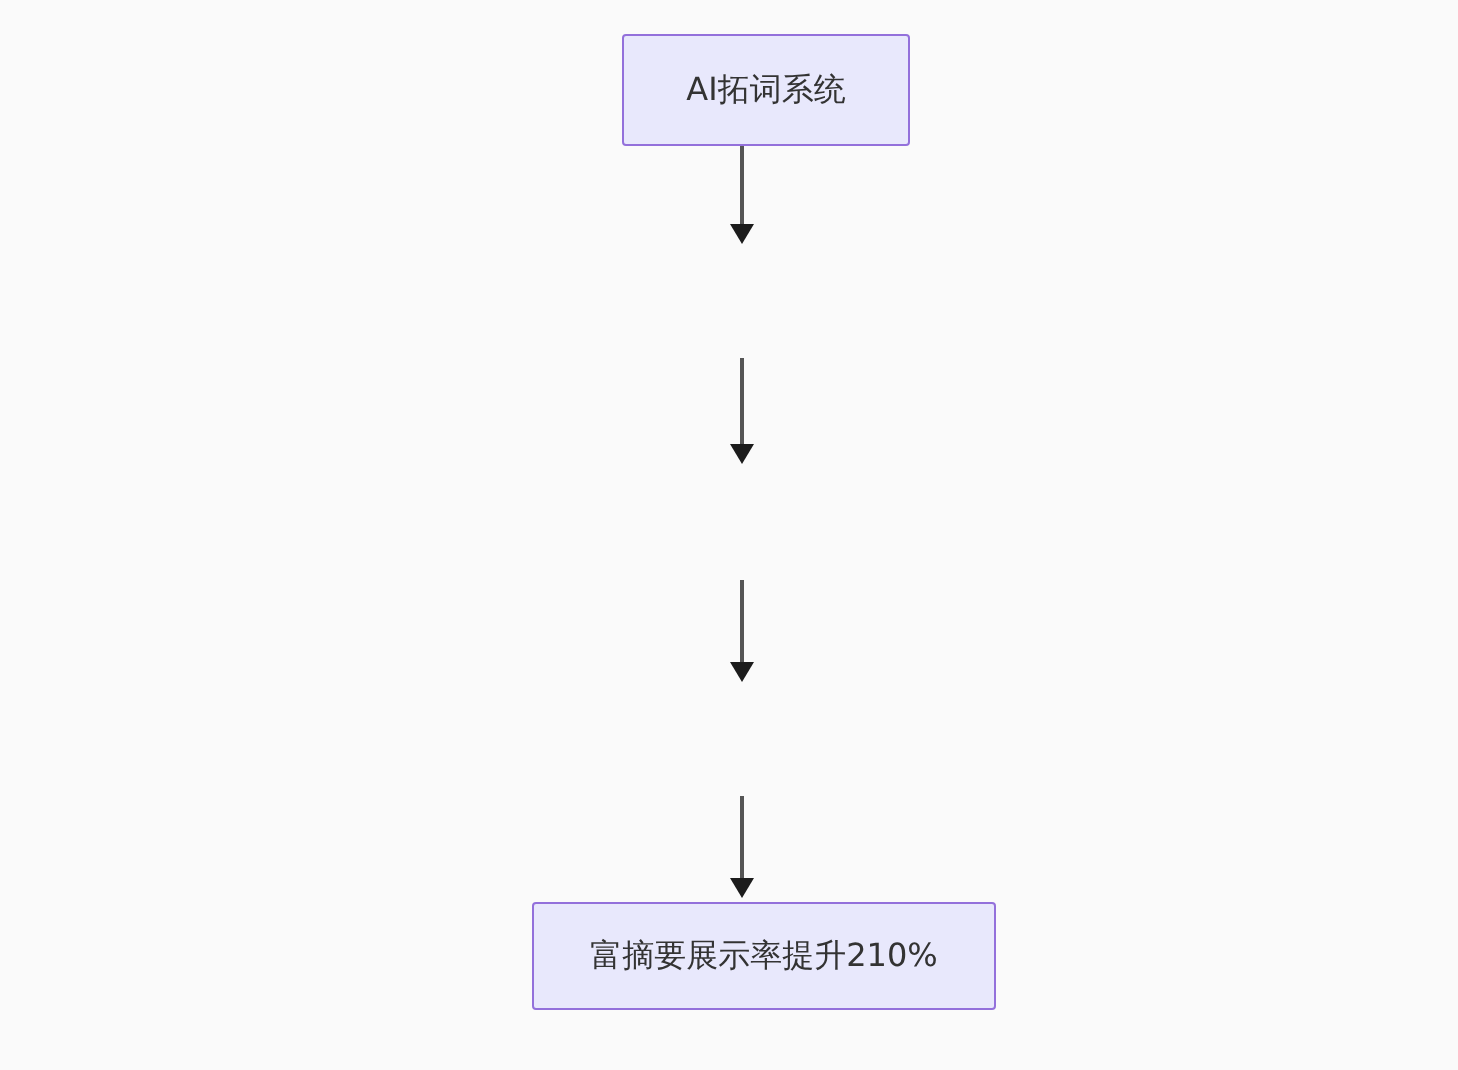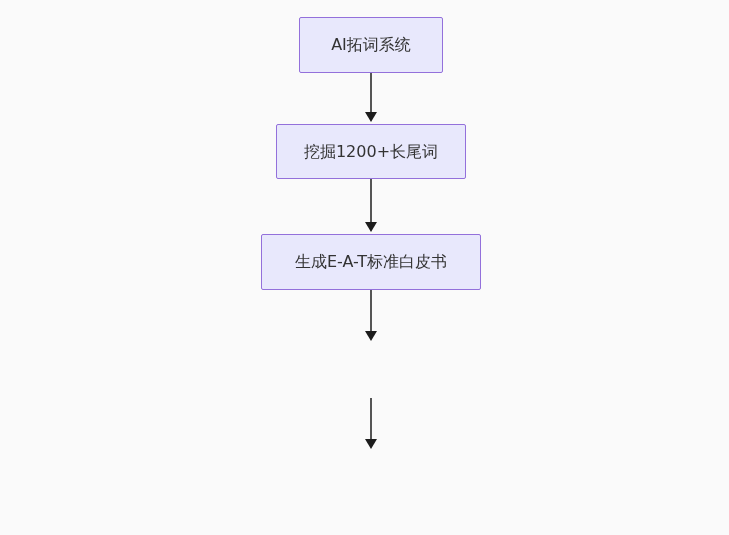--- a/index.html
+++ b/index.html
@@ -22,20 +22,21 @@
     overflow: hidden;
   }
   .node {
     position: absolute;
     background: var(--node-fill);
     border: 1px solid var(--node-border);
     border-radius: 2px;
     display: flex;
     align-items: center;
     justify-content: center;
+    margin-left: 12px;
   }
   .node-label {
     color: var(--node-text);
     font-size: 16px;
     line-height: 1.2;
     white-space: nowrap;
     text-align: center;
   }
   .edge {
     position: absolute;
@@ -64,38 +65,35 @@
 
   <div class="node" style="left:299px; top:17px; width:144px; height:56px;">
     <span class="node-label">AI拓词系统</span>
   </div>
 
   <div class="edge" style="left:364px; top:73px; height:49px;">
     <div class="edge-shaft"></div>
     <div class="edge-head"></div>
   </div>
 
-  <div class="node" style="left:276px; top:124px; width:190px; height:55px;">
-    <span class="node-label">挖掘1200+长尾词</span>
-  </div>
 
   <div class="edge" style="left:364px; top:179px; height:53px;">
     <div class="edge-shaft"></div>
     <div class="edge-head"></div>
   </div>
 
-  <div class="node" style="left:261px; top:234px; width:220px; height:56px;">
-    <span class="node-label">生成E-A-T标准白皮书</span>
-  </div>
 
   <div class="edge" style="left:364px; top:290px; height:51px;">
     <div class="edge-shaft"></div>
     <div class="edge-head"></div>
   </div>
 
 
   <div class="edge" style="left:364px; top:398px; height:51px;">
     <div class="edge-shaft"></div>
     <div class="edge-head"></div>
   </div>
 
+  <div class="node" style="left:254px; top:451px; width:232px; height:54px;">
+    <span class="node-label">富摘要展示率提升210%</span>
+  </div>
 
 </div>
 
 </body></html>

